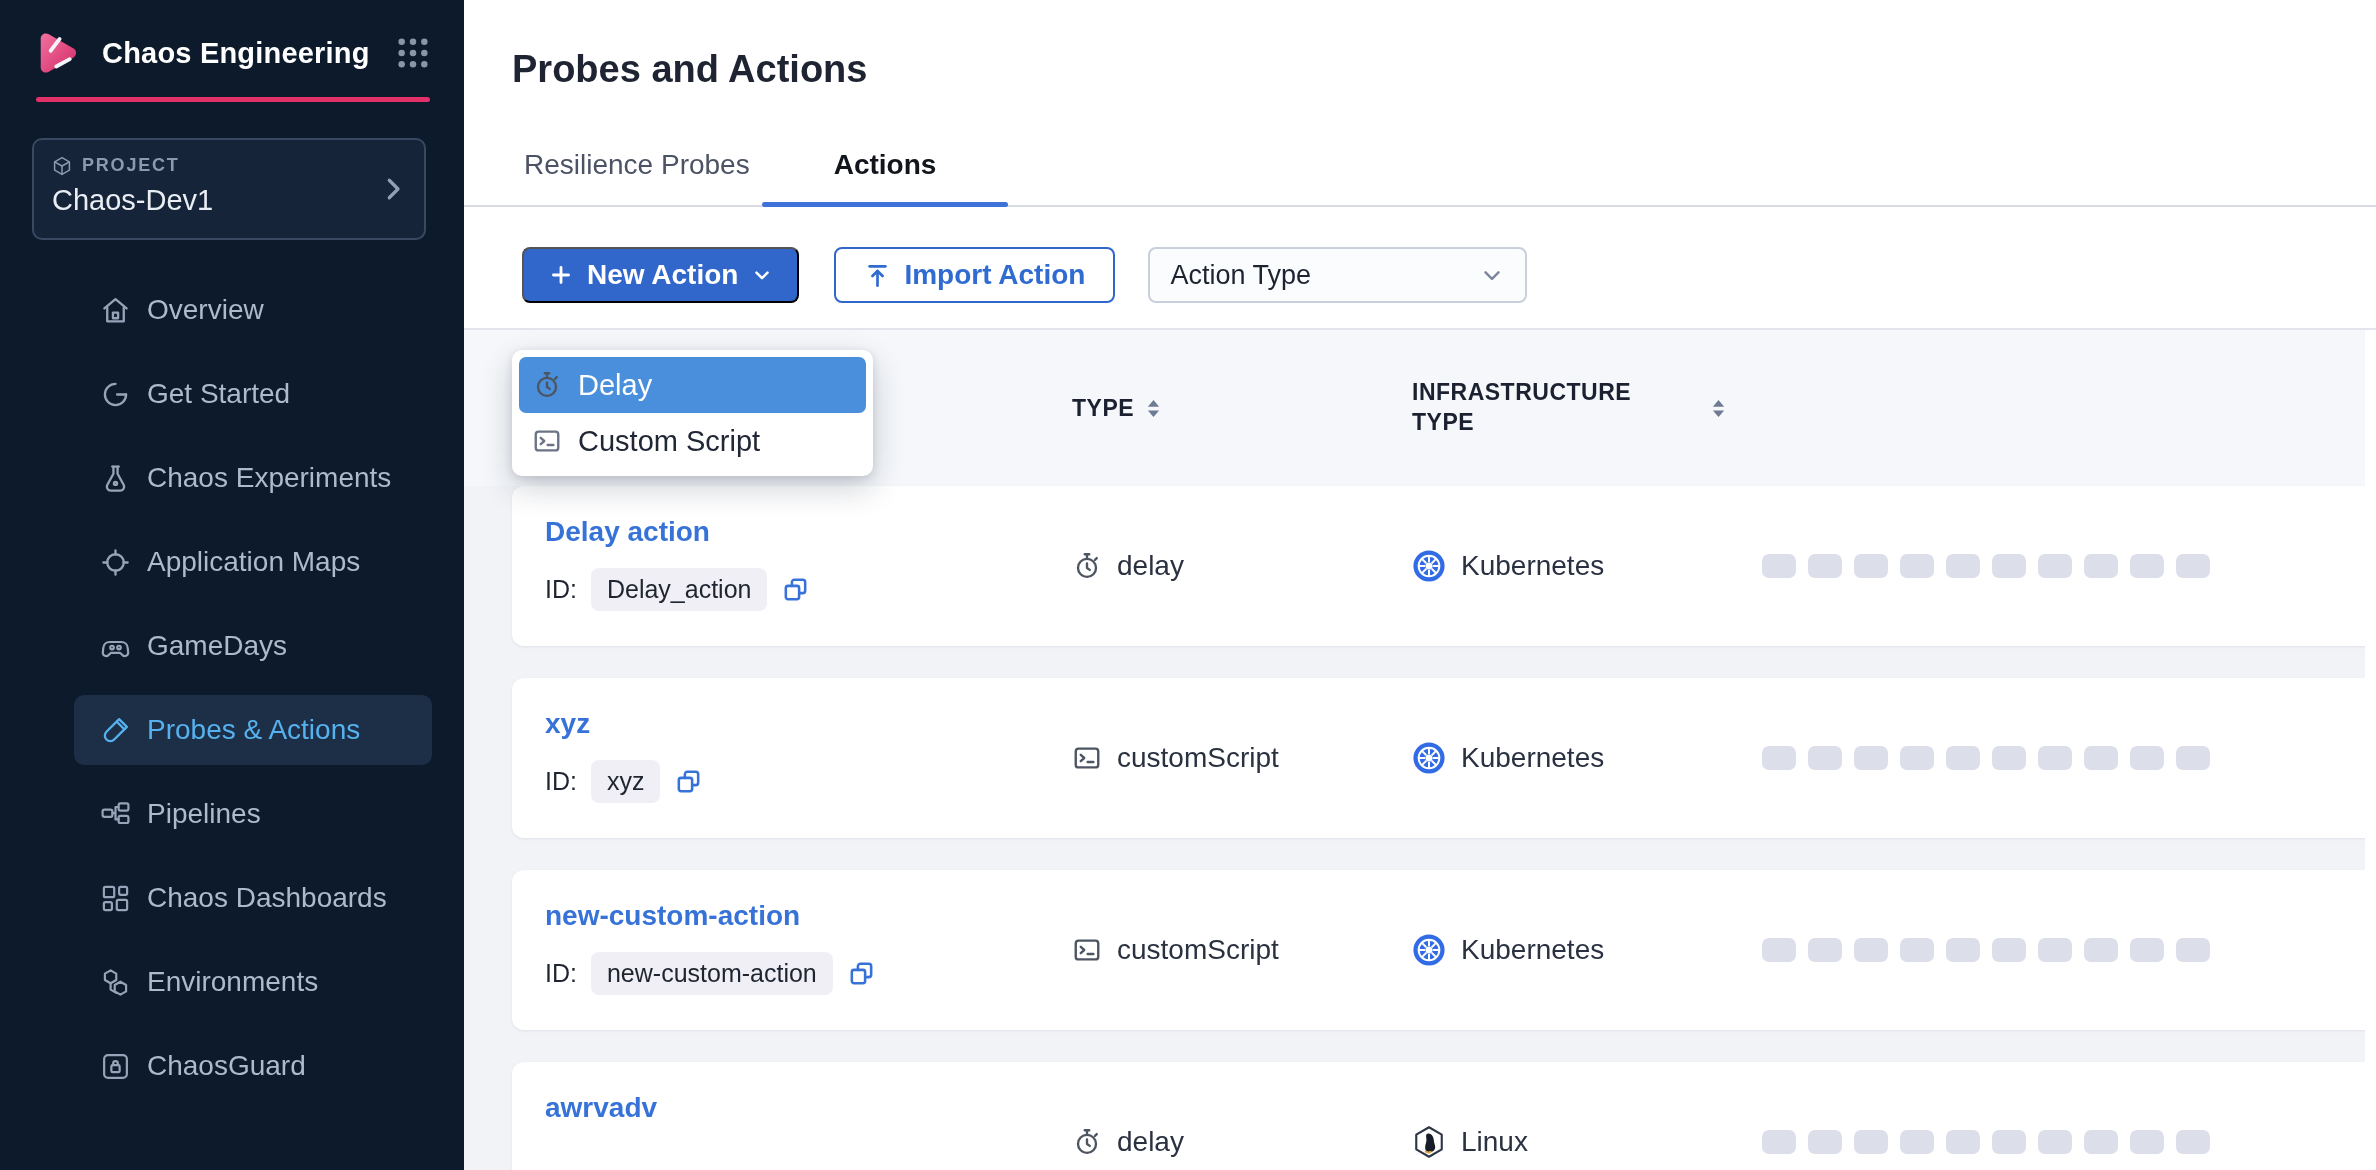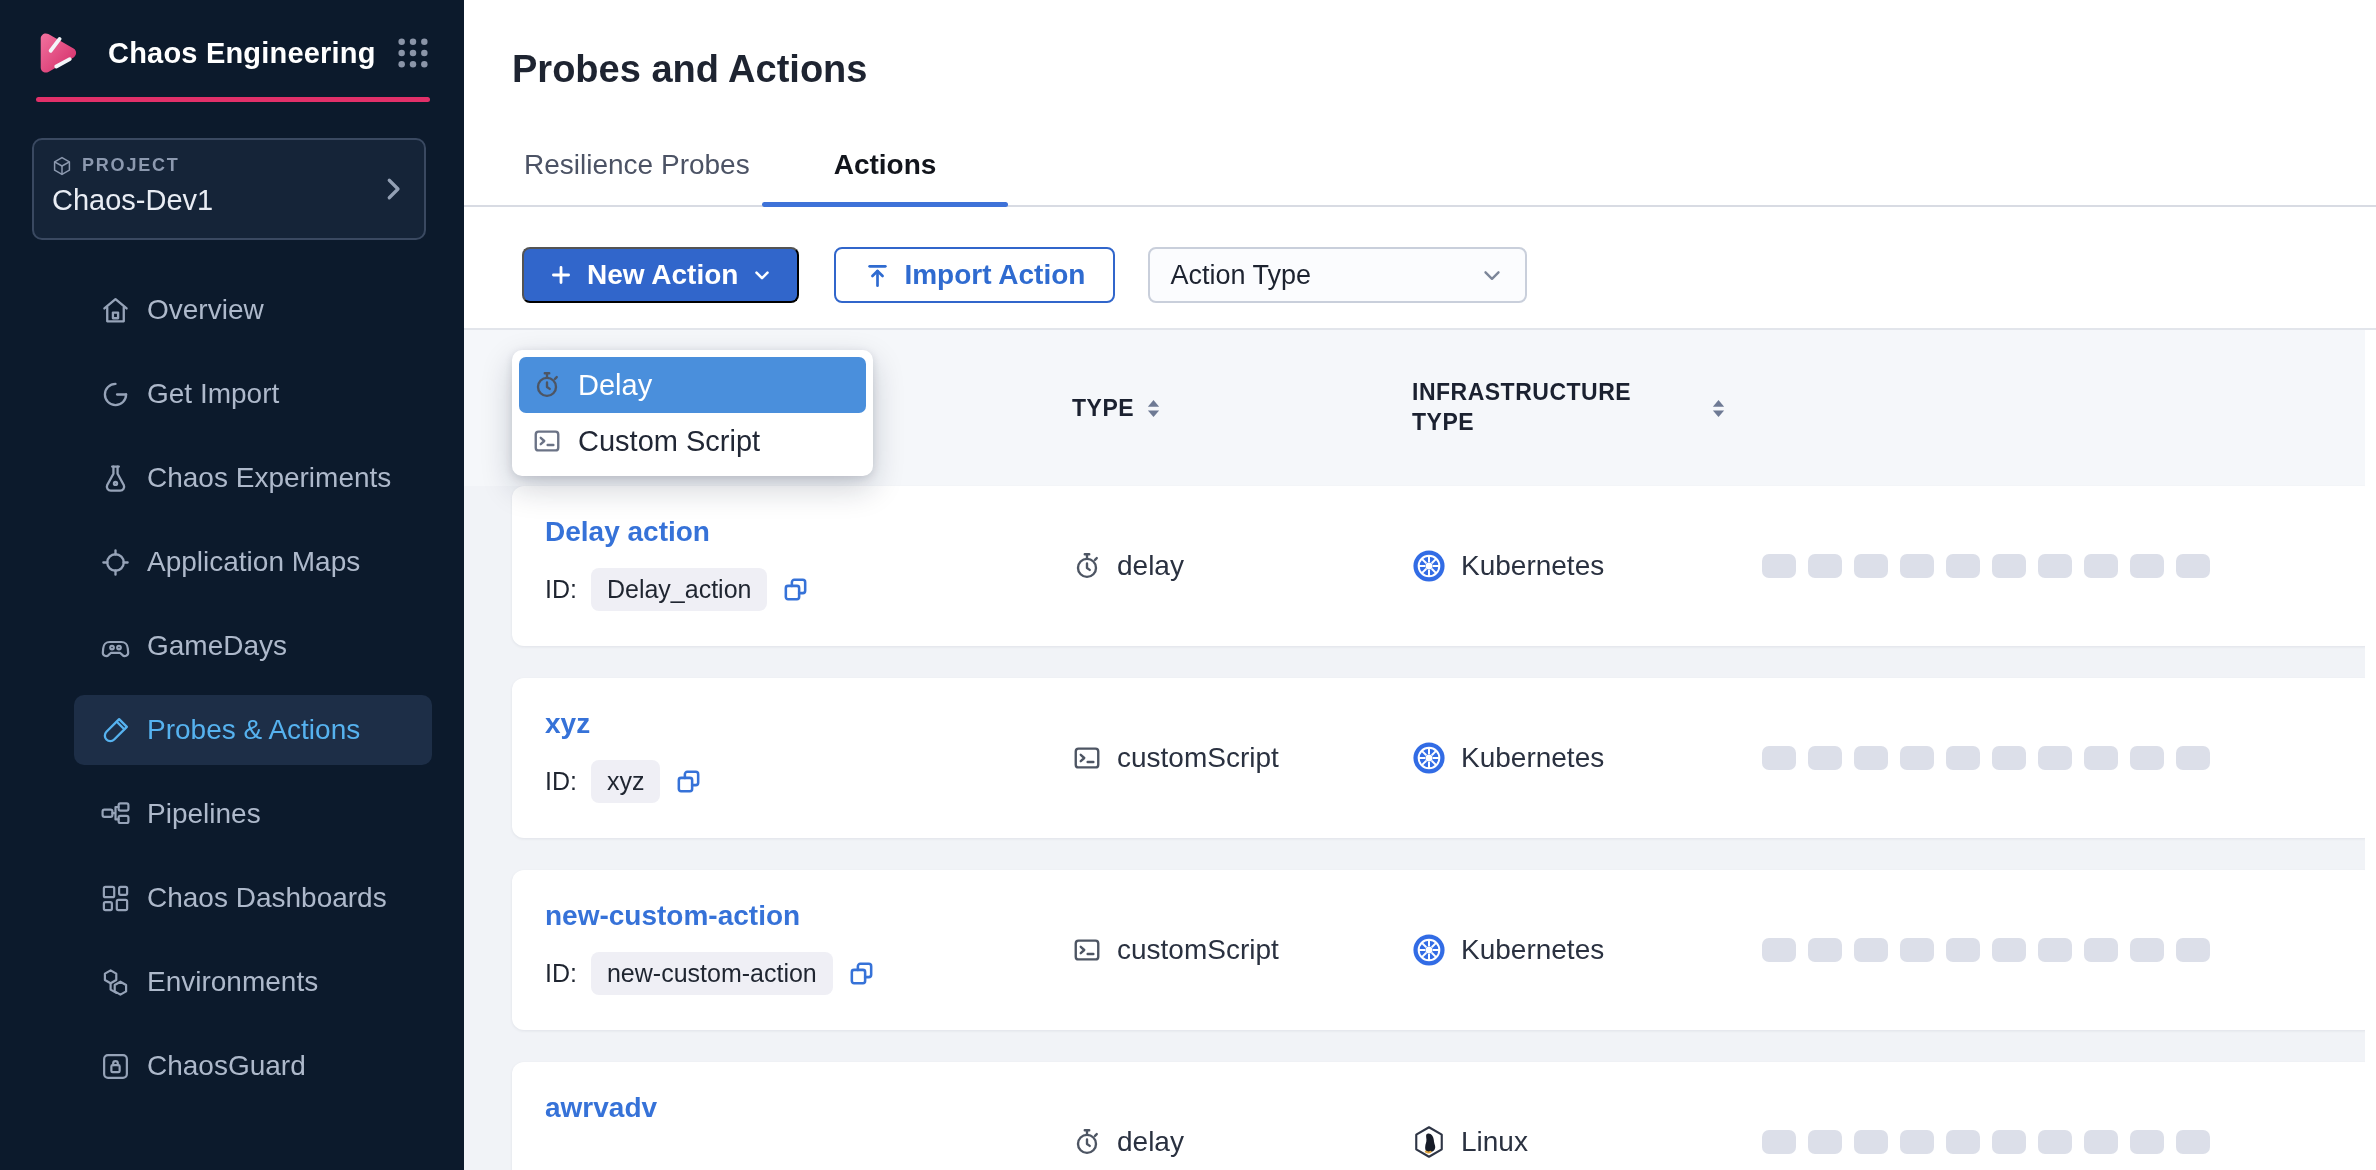--- a/index.html
+++ b/index.html
@@ -3,21 +3,21 @@
 <meta charset="utf-8">
 <style>
   * { margin:0; padding:0; box-sizing:border-box; }
   html,body { width:2376px; height:1170px; overflow:hidden; }
   body { display:flex; font-family:"Liberation Sans",sans-serif; background:#fff; }
 
   
   .sidebar { width:464px; flex:none; background:#0C1A2C; display:flex; flex-direction:column; }
   .brand { display:flex; align-items:center; padding:26px 34px 0 36px; }
   .brand-logo { width:54px; height:54px; flex:none; }
-  .brand-name { margin-left:18px; color:#fff; font-size:29px; font-weight:700; letter-spacing:.2px; }
+  .brand-name { margin-left:12px; color:#fff; font-size:29px; font-weight:700; letter-spacing:.2px; }
   .grid-btn { margin-left:auto; cursor:pointer; display:flex; }
   .brand-line { height:5px; border-radius:3px; background:#E23069; margin:17px 34px 0 36px; }
   .project-card { margin:36px 38px 0 32px; height:102px; border:2px solid #3A4961; border-radius:10px;
                   background:#152438; padding:15px 18px; position:relative; cursor:pointer; }
   .project-label-row { display:flex; align-items:center; gap:10px; color:#8C99AF; font-size:18px;
                   font-weight:700; letter-spacing:1.8px; }
   .project-name { margin-top:8px; color:#E9EDF4; font-size:29px; }
   .project-chevron { position:absolute; right:16px; top:50%; transform:translateY(-50%); display:flex; }
   .nav { margin-top:28px; display:flex; flex-direction:column;padding-left:42px; }
   .nav-item { height:70px; margin:7px 32px; border-radius:10px; display:flex; align-items:center;
@@ -148,21 +148,21 @@
         </span>
     <span>Overview</span>
   </div>
   <div class="nav-item">
     <span class="nav-icon">
           <svg viewBox="0 0 24 24" width="31" height="31" fill="none" stroke="currentColor" stroke-linecap="round" stroke-linejoin="round" stroke-width="1.8">
             <path d="M12 3.8a8.2 8.2 0 1 0 8.2 8.2"></path>
             <path d="M13.2 12h7"></path>
           </svg>
         </span>
-    <span>Get Import</span>
+    <span>Get Started</span>
   </div>
   <div class="nav-item">
     <span class="nav-icon">
           <svg viewBox="0 0 24 24" width="31" height="31" fill="none" stroke="currentColor" stroke-linecap="round" stroke-linejoin="round" stroke-width="1.8">
             <path d="M9.4 2.8h5.2"></path>
             <path d="M10.4 2.8v5.5L5.6 17a3.1 3.1 0 0 0 2.8 4.4h7.2a3.1 3.1 0 0 0 2.8-4.4l-4.8-8.7V2.8"></path>
             <circle cx="12" cy="15.8" r="1.2"></circle>
           </svg>
         </span>
     <span>Chaos Experiments</span>

